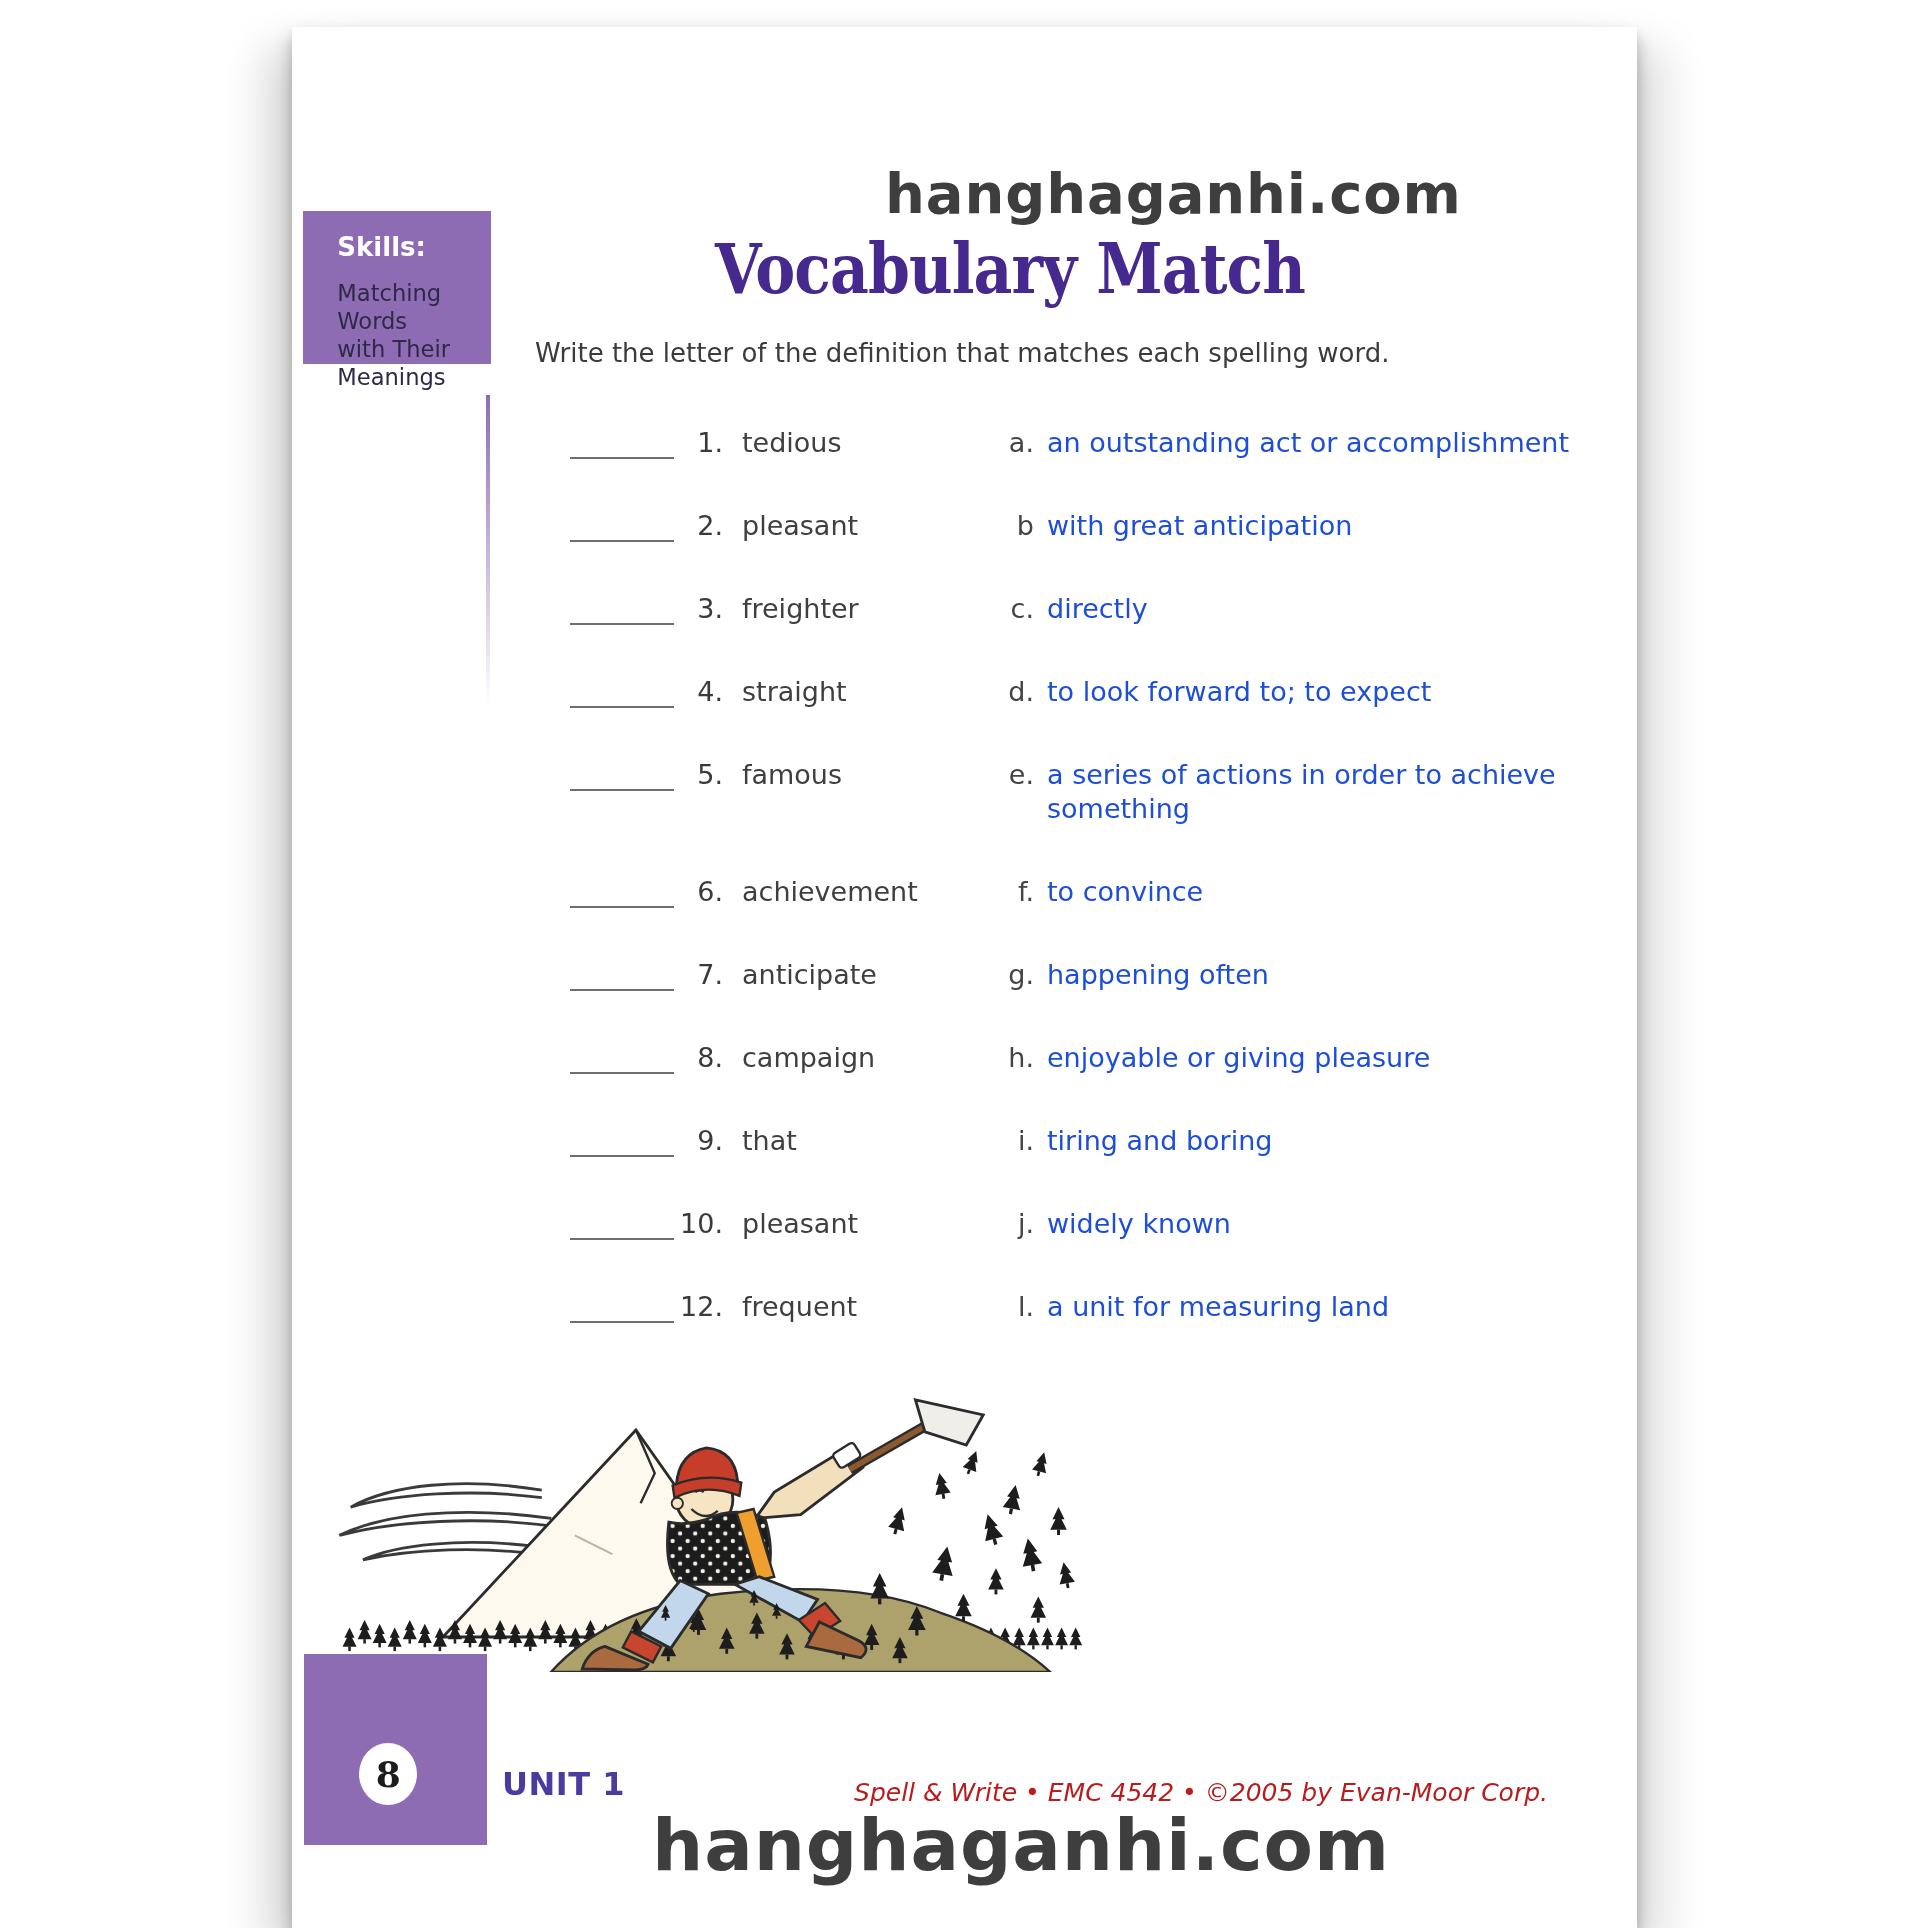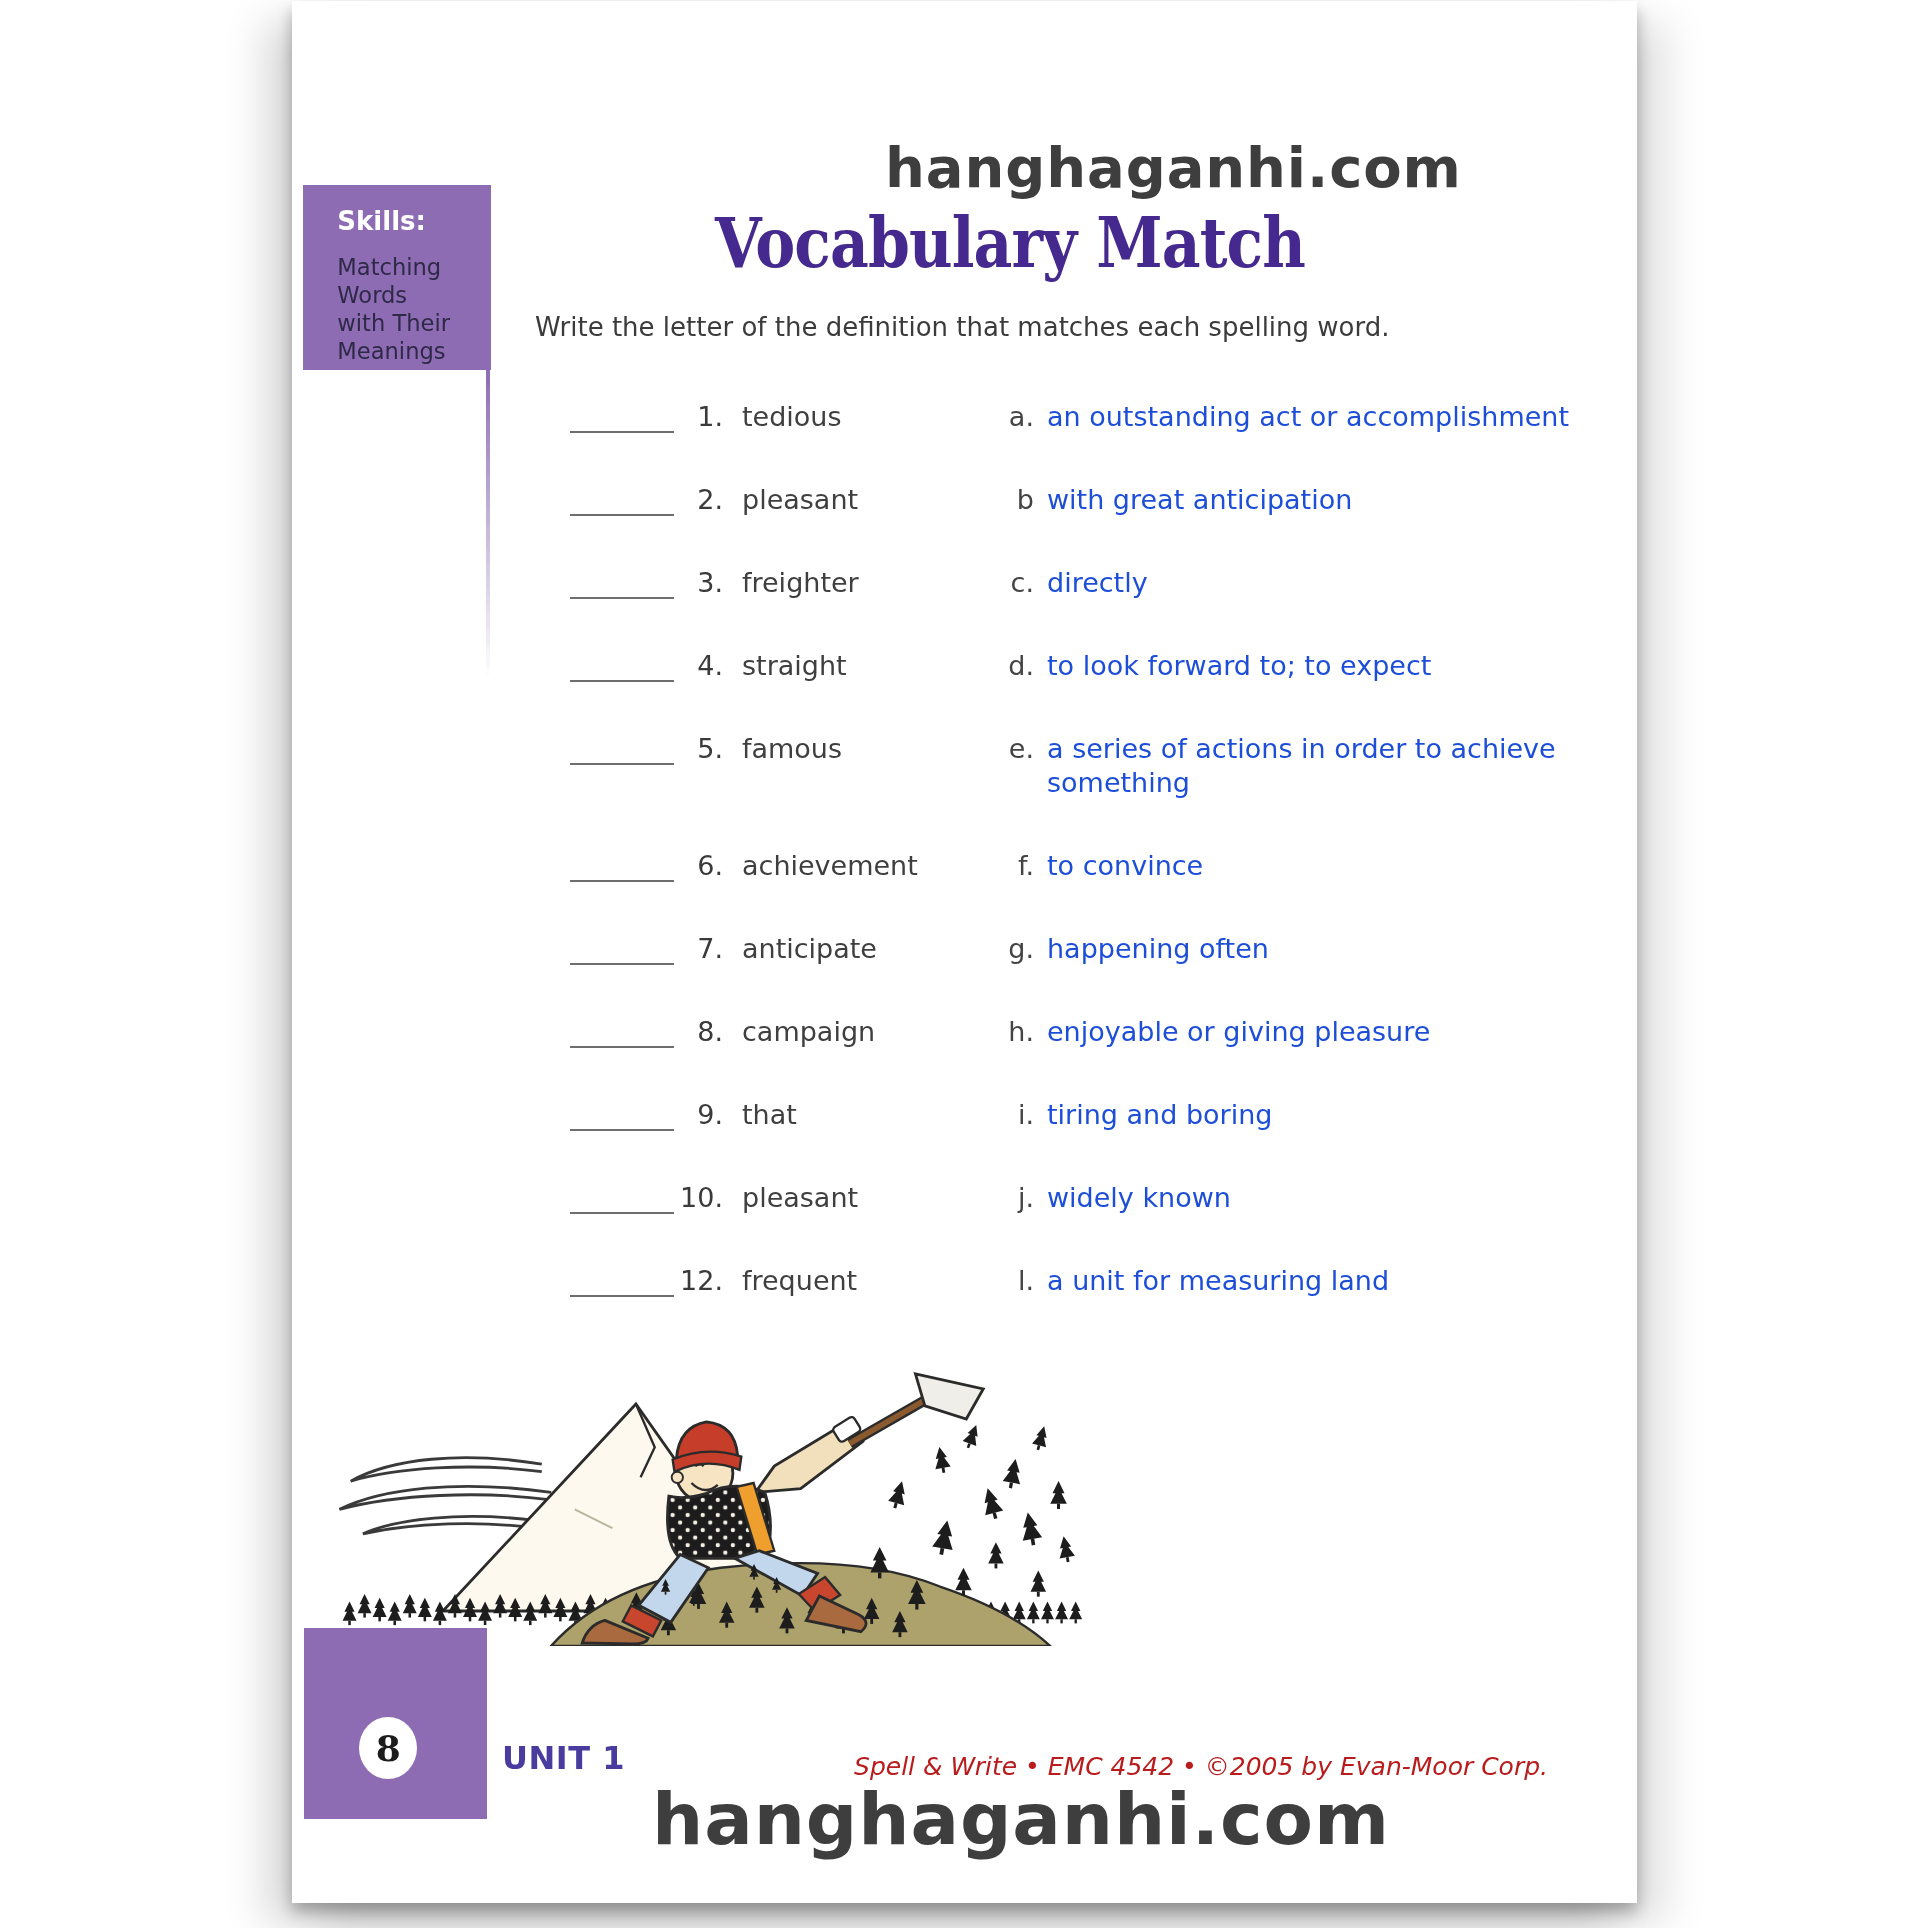--- a/index.html
+++ b/index.html
@@ -1,35 +1,35 @@
 <!DOCTYPE html>
 <html style="font-size:15px"><head>
 <meta charset="utf-8">
 <style>
   html,body{margin:0;padding:0;}
   body{
     width:1928px;height:1928px;background:#ffffff;position:relative;
     font-family:"DejaVu Sans", sans-serif;overflow:hidden;
   }
   .page{
-    position:absolute;left:292px;top:1px;width:1345px;height:1902px;
+    position:absolute;left:292px;top:27px;width:1345px;height:1902px;
     background:#ffffff;
     box-shadow:-26px 21px 40px rgba(0,0,0,0.16), 28px 21px 40px rgba(0,0,0,0.13), 0 9.4px 15px rgba(0,0,0,0.28);
     overflow:hidden;
   }
   .watermark-top{
     position:absolute;left:593px;top:134px;
     font-size:56px;font-weight:600;color:#3e3e3e;letter-spacing:0.9px;white-space:nowrap;
   }
   .watermark-bottom{
     position:absolute;left:360px;top:1776px;
     font-size:72px;font-weight:600;color:#3e3e3e;letter-spacing:0.9px;white-space:nowrap;
   }
   .skills-box{
-    position:absolute;left:11.3px;top:184px;width:188px;height:185px;
+    position:absolute;left:11.3px;top:184px;width:188px;height:153px;
     background:#8d6cb4;box-sizing:border-box;padding:21px 15px 0 34px;
   }
   .skills-heading{color:#ffffff;font-weight:bold;font-size:26px;margin:0 0 17px 0;}
   .skills-line{color:#2e2947;font-size:22.6px;line-height:28px;font-weight:400;}
   .skills-rule{
     position:absolute;left:194px;top:368px;width:3.8px;height:311px;
     background:linear-gradient(#8d6cb4 0%, rgba(141,108,180,0) 100%);
   }
   .title{
     position:absolute;left:718px;top:202px;transform:translateX(-50%) scaleY(1.15);

